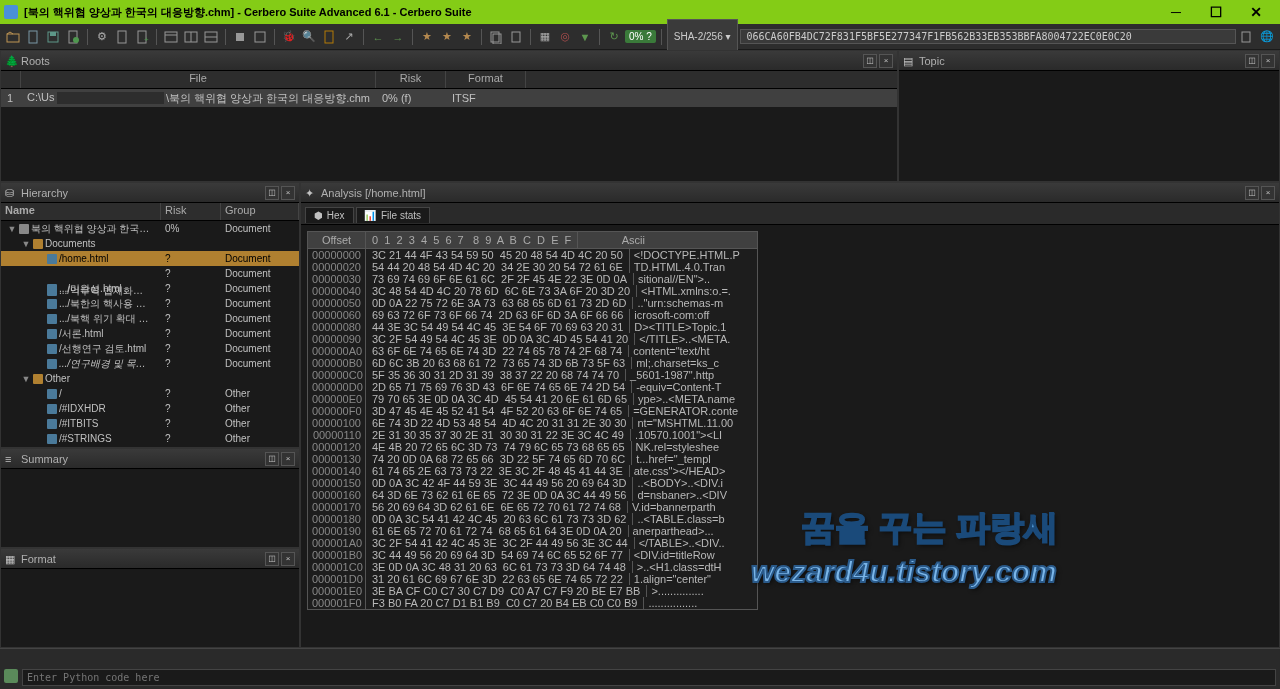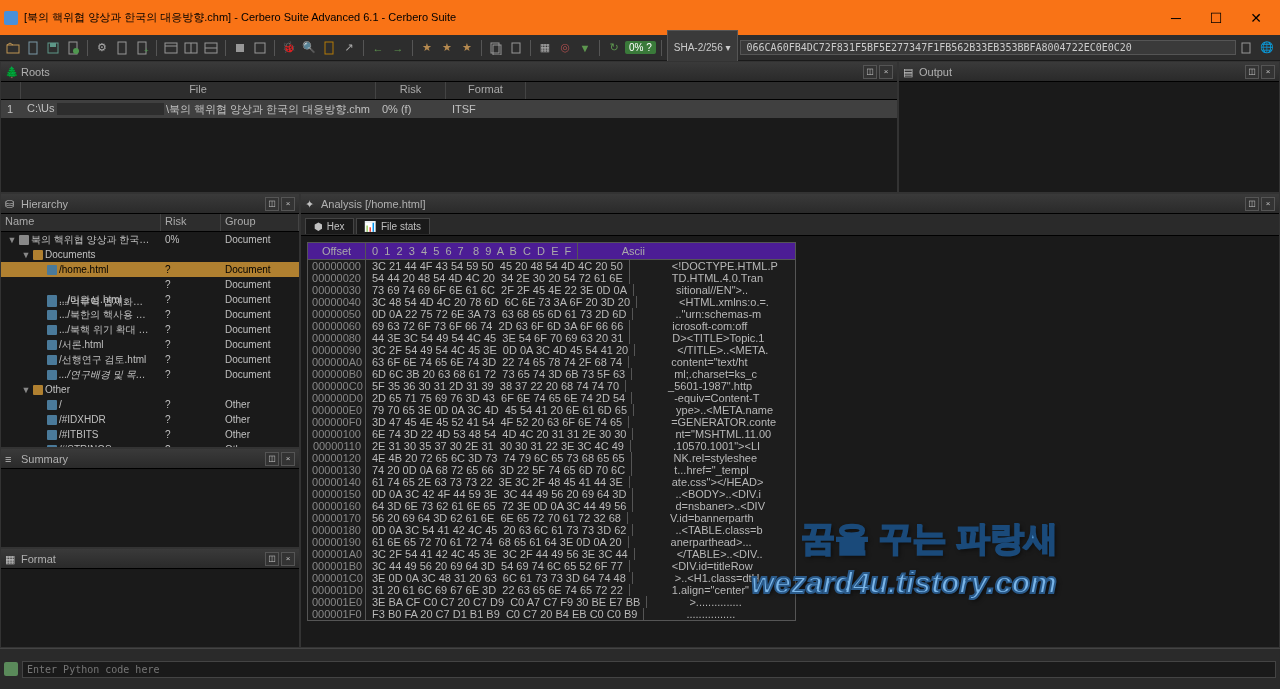--- a/index.html
+++ b/index.html
@@ -1,17 +1,17 @@
 <!DOCTYPE html>
 <html><head>
 <meta charset="utf-8">
 <style>
 * { margin: 0; padding: 0; box-sizing: border-box; font-family: "Segoe UI", Tahoma, sans-serif; }
 body { background: #1a1a1a; color: #c0c0c0; font-size: 11px; width: 1280px; height: 689px; overflow: hidden; display: flex; flex-direction: column; }
-.titlebar { height: 35px; background: #f97316; color: #000; display: flex; align-items: center; padding: 0 4px; justify-content: space-between; }
+.titlebar { height: 24px; background: #84cc16; color: #000; display: flex; align-items: center; padding: 0 4px; justify-content: space-between; font-weight: bold; }
 .titlebar-left { display: flex; align-items: center; gap: 6px; }
 .titlebar-icon { width: 14px; height: 14px; background: #4a90d9; border-radius: 2px; }
 .titlebar-buttons { display: flex; gap: 0; }
 .titlebar-btn { width: 40px; height: 24px; display: flex; align-items: center; justify-content: center; cursor: pointer; font-size: 14px; }
 .toolbar { height: 26px; background: #2d2d2d; border-bottom: 1px solid #1a1a1a; display: flex; align-items: center; padding: 0 4px; gap: 2px; }
 .toolbar-icon { width: 18px; height: 18px; display: flex; align-items: center; justify-content: center; cursor: pointer; opacity: 0.85; }
 .toolbar-sep { width: 1px; height: 16px; background: #555; margin: 0 3px; }
 .toolbar-badge { background: #3a7a3a; color: #fff; padding: 1px 4px; font-size: 10px; border-radius: 2px; }
 .toolbar-dropdown { background: #3a3a3a; color: #ccc; padding: 11px 6px; font-size: 10px; border: 1px solid #555; }
 .toolbar-hash { background: #3a3a3a; color: #ccc; padding: 1px 6px; font-size: 10px; font-family: Consolas, monospace; flex: 1; border: 1px solid #555; min-width: 0; overflow: hidden; white-space: nowrap; }
@@ -54,34 +54,34 @@
 .format-panel { height: 100px; }
 .summary-body, .format-body { flex: 1; background: #1a1a1a; }
 
 .analysis-panel { flex: 1; min-height: 0; }
 .analysis-body { flex: 1; display: flex; flex-direction: column; background: #1a1a1a; min-height: 0; }
 .analysis-tabs { height: 22px; background: #2a2a2a; display: flex; align-items: center; gap: 2px; padding: 2px 4px 0; border-bottom: 1px solid #000; }
 .atab { padding: 2px 8px; background: #1a1a1a; border: 1px solid #444; border-bottom: none; display: flex; align-items: center; gap: 4px; font-size: 10px; cursor: pointer; }
 .atab.active { background: #1a1a1a; }
 .hex-area { flex: 1; padding: 6px; overflow: hidden; position: relative; }
 .hex-table { font-family: Consolas, "Courier New", monospace; font-size: 11px; background: #1d1d1d; border: 1px solid #555; display: inline-block; }
-.hex-head-row { display: flex; background: #4c1d95; border-bottom: 1px solid #555; align-items: center; }
+.hex-head-row { display: flex; background: #404040; border-bottom: 1px solid #555; align-items: center; }
 .hex-offset-h { width: 58px; text-align: center; padding: 2px 4px; border-right: 1px solid #555; color: #aaa; }
 .hex-bytes-h { padding: 2px 6px; border-right: 1px solid #555; color: #aaa; letter-spacing: 0; white-space: pre; }
 .hex-ascii-h { width: 110px; text-align: center; padding: 2px 4px; color: #aaa; }
 .hex-row { display: flex; }
 .hex-offset { width: 58px; padding: 0 4px; border-right: 1px solid #555; color: #888; text-align: right; }
 .hex-bytes { padding: 0 6px; border-right: 1px solid #555; color: #b8b8b8; white-space: pre; }
-.hex-ascii { width: 110px; padding: 0 4px; color: #b8b8b8; white-space: pre; overflow: hidden; margin-left: 38px; }
+.hex-ascii { width: 110px; padding: 0 4px; color: #b8b8b8; white-space: pre; overflow: hidden; }
 
 .watermark { position: absolute; pointer-events: none; z-index: 5; }
 .wm1 { left: 500px; top: 280px; font-size: 34px; font-weight: bold; color: #5ba3e0; -webkit-text-stroke: 2px #1a4a7a; text-shadow: 2px 2px 4px rgba(0,0,0,0.6); font-family: "Malgun Gothic", sans-serif; }
 .wm2 { left: 450px; top: 330px; font-size: 30px; font-weight: bold; font-style: italic; color: #7ab5e8; -webkit-text-stroke: 2px #2a5a8a; text-shadow: 2px 2px 4px rgba(0,0,0,0.6); letter-spacing: 0; }
 
-.statusbar { height: 22px; background: #2a2a2a; border-top: 1px solid #444; display: flex; align-items: center; padding: 20px 4px; gap: 4px; }
+.statusbar { height: 22px; background: #2a2a2a; border-top: 1px solid #444; display: flex; align-items: flex-start; padding: 20px 4px; gap: 4px; }
 .status-icon { width: 14px; height: 14px; background: #5a8a5a; border-radius: 2px; }
 .status-input { flex: 1; background: #1a1a1a; border: 1px solid #444; color: #777; padding: 2px 4px; font-family: Consolas, monospace; font-size: 10px; }
 
 svg { display: block; }
 </style>
 </head>
 <body>
 
 <div class="titlebar">
   <div class="titlebar-left">
@@ -237,21 +237,21 @@
               </div>
     <div style="width:70px;">0% (f)</div>
     <div style="width:80px;">ITSF</div>
             </div>
           </div>
       </div>
     </div>
     <div class="panel output-panel" style="width:382px; height:auto;">
       <div class="panel-header">
         <span class="panel-hicon">▤</span>
-        <span class="panel-title">Output</span>
+        <span class="panel-title">Topic</span>
         <div class="panel-btns">
           <span class="panel-btn">◫</span>
           <span class="panel-btn">×</span>
         </div>
       </div>
       <div class="output-body"></div>
     </div>
   </div>
 
   <div style="flex:1; display:flex; min-height:0;">
@@ -261,21 +261,21 @@
         <div class="panel-header">
           <span class="panel-hicon">⛁</span>
           <span class="panel-title">Hierarchy</span>
           <div class="panel-btns">
             <span class="panel-btn">◫</span>
             <span class="panel-btn">×</span>
           </div>
         </div>
         <div class="hier-body">
           <div class="hier-head">
-            <div style="width:160px;">Name</div>
+            <div style="width:160px;font-weight:bold;">Name</div>
             <div style="width:60px;">Risk</div>
             <div style="flex:1;">Group</div>
           </div>
           <div class="hier-rows" id="hier-rows">
               <div class="hier-row">
                 <div style="width:160px;" class="hier-name">
       <span class="tree-indent" style="width:0px;"></span>
       <span class="tree-arrow">▼</span>
       <span class="file-icon fi-root"></span>
       <span>북의 핵위협 양상과 한국…</span>
@@ -588,21 +588,21 @@
                   <div class="hex-bytes">0D 0A 3C 42 4F 44 59 3E  3C 44 49 56 20 69 64 3D</div>
                   <div class="hex-ascii">..&lt;BODY&gt;..&lt;DIV.i</div>
                 </div>
                 <div class="hex-row">
                   <div class="hex-offset">00000160</div>
                   <div class="hex-bytes">64 3D 6E 73 62 61 6E 65  72 3E 0D 0A 3C 44 49 56</div>
                   <div class="hex-ascii">d=nsbaner&gt;..&lt;DIV</div>
                 </div>
                 <div class="hex-row">
                   <div class="hex-offset">00000170</div>
-                  <div class="hex-bytes">56 20 69 64 3D 62 61 6E  6E 65 72 70 61 72 32 68</div>
+                  <div class="hex-bytes">56 20 69 64 3D 62 61 6E  6E 65 72 70 61 72 74 68</div>
                   <div class="hex-ascii">V.id=bannerparth</div>
                 </div>
                 <div class="hex-row">
                   <div class="hex-offset">00000180</div>
                   <div class="hex-bytes">0D 0A 3C 54 41 42 4C 45  20 63 6C 61 73 73 3D 62</div>
                   <div class="hex-ascii">..&lt;TABLE.class=b</div>
                 </div>
                 <div class="hex-row">
                   <div class="hex-offset">00000190</div>
                   <div class="hex-bytes">61 6E 65 72 70 61 72 74  68 65 61 64 3E 0D 0A 20</div>
@@ -623,21 +623,21 @@
                   <div class="hex-bytes">3E 0D 0A 3C 48 31 20 63  6C 61 73 73 3D 64 74 48</div>
                   <div class="hex-ascii">&gt;..&lt;H1.class=dtH</div>
                 </div>
                 <div class="hex-row">
                   <div class="hex-offset">000001D0</div>
                   <div class="hex-bytes">31 20 61 6C 69 67 6E 3D  22 63 65 6E 74 65 72 22</div>
                   <div class="hex-ascii">1.align="center"</div>
                 </div>
                 <div class="hex-row">
                   <div class="hex-offset">000001E0</div>
-                  <div class="hex-bytes">3E BA CF C0 C7 20 C7 D9  C0 A7 C7 F9 30 BE E7 BB</div>
+                  <div class="hex-bytes">3E BA CF C0 C7 30 C7 D9  C0 A7 C7 F9 20 BE E7 BB</div>
                   <div class="hex-ascii">&gt;...............</div>
                 </div>
                 <div class="hex-row">
                   <div class="hex-offset">000001F0</div>
                   <div class="hex-bytes">F3 B0 FA 20 C7 D1 B1 B9  C0 C7 20 B4 EB C0 C0 B9</div>
                   <div class="hex-ascii">................</div>
                 </div>
               </div>
           </div>
           <div class="watermark wm1">꿈을 꾸는 파랑새</div>

